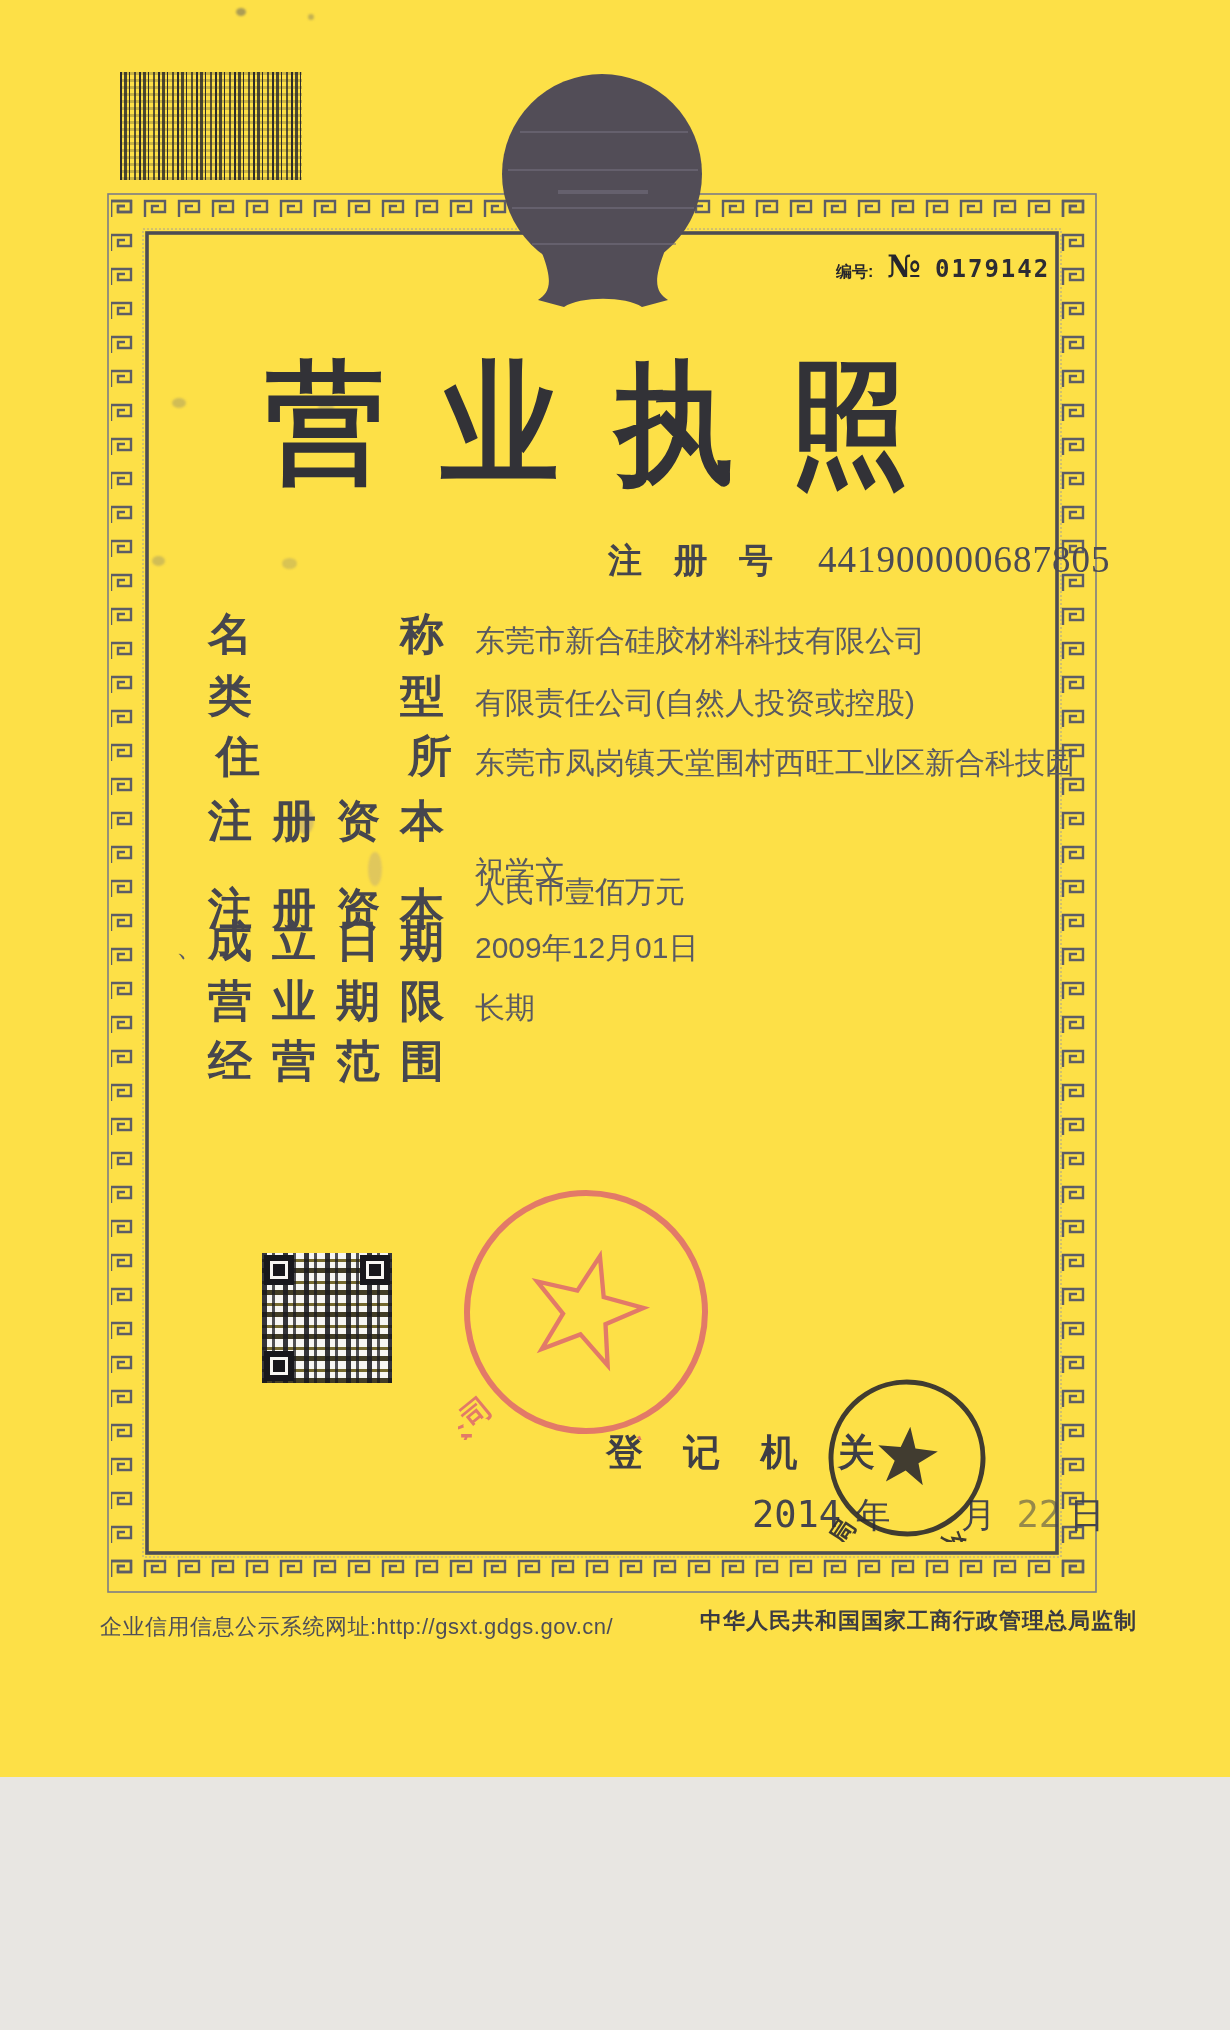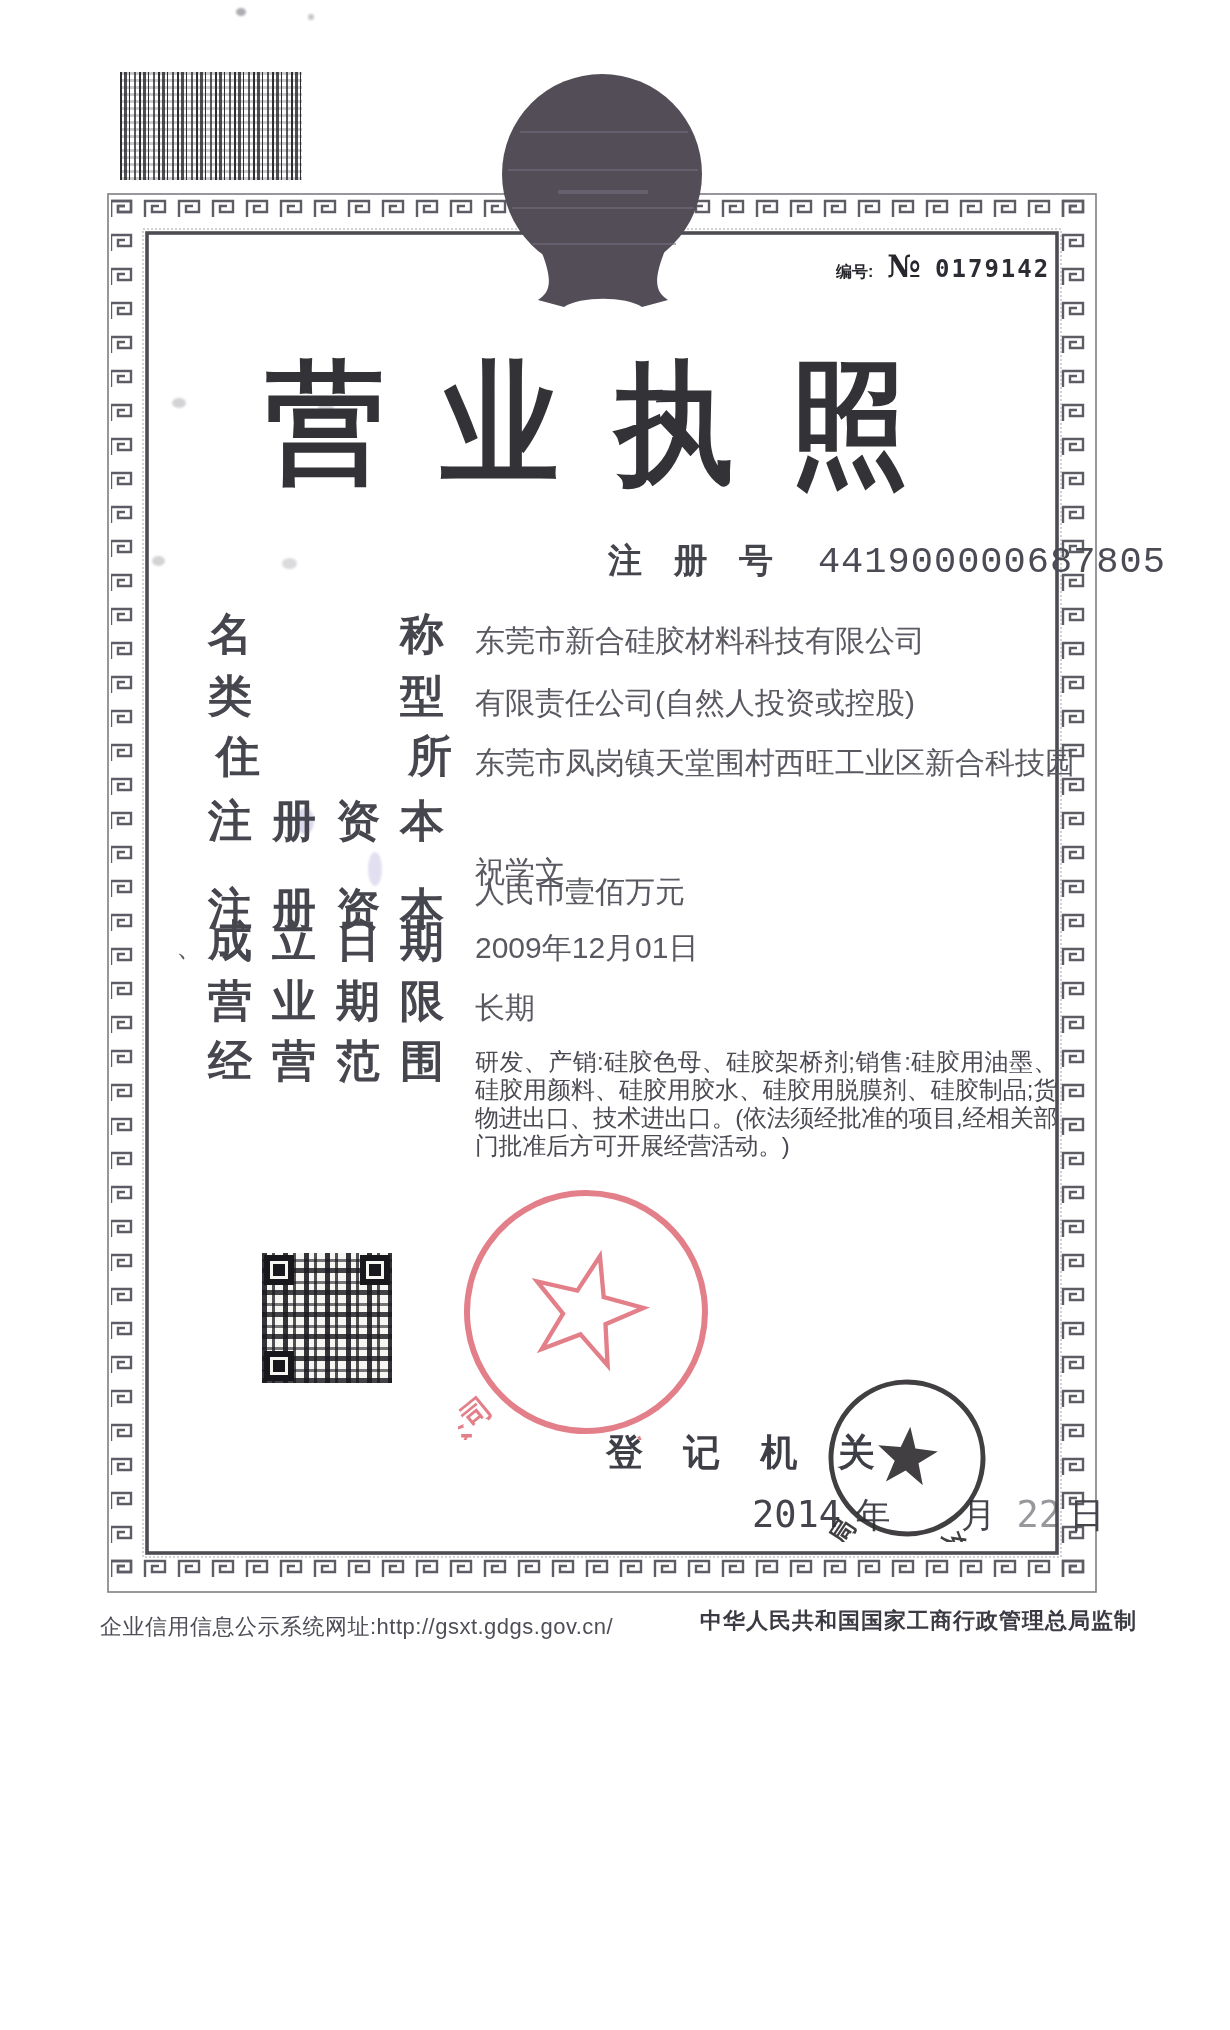--- a/index.html
+++ b/index.html
@@ -1,35 +1,35 @@
 <!DOCTYPE html>
 <html><head>
 <meta charset="utf-8">
 <style>
   html,body{margin:0;padding:0;background:#e8e6e2;}
-  #page{position:relative;width:1230px;height:2030px;background:#ffffff;overflow:hidden;
+  #page{position:relative;width:1230px;height:1777px;background:#fde047;overflow:hidden;
         font-family:"Liberation Sans",sans-serif;color:#3f3f47;}
   .abs{position:absolute;}
   
   .barcode{width:182px;height:108px;
     background:
       repeating-linear-gradient(90deg,rgba(30,30,36,.95) 0 2px,rgba(255,255,255,0) 2px 4px,
         rgba(30,30,36,.8) 4px 7px,rgba(255,255,255,0) 7px 9px,
         rgba(30,30,36,.95) 9px 10px,rgba(255,255,255,0) 10px 14px,
         rgba(30,30,36,.75) 14px 16px,rgba(255,255,255,0) 16px 19px),
       repeating-linear-gradient(0deg,rgba(40,40,46,.25) 0 3px,rgba(255,255,255,0) 3px 7px);
     filter:contrast(.95);}
   
   .serial{display:flex;align-items:baseline;gap:14px;font-weight:700;color:#26262c;}
   .serial .sym{font-size:31px;font-family:"DejaVu Serif",serif;}
   .serial .num{font-size:24px;font-family:"DejaVu Sans Mono",monospace;font-weight:600;letter-spacing:2px;color:#2c2c33;}
   .doc-title{font-size:118px;font-weight:700;letter-spacing:12px;color:#323237;transform:scaleY(1.12);transform-origin:top left;}
   .regline{display:flex;align-items:baseline;}
   .regline .lab{font-size:34px;letter-spacing:11px;color:#45454d;font-weight:600;}
-  .regline .num{font-size:37px;font-family:Liberation Mono, monospace;color:#4b4b55;margin-left:34px;letter-spacing:1px;}
+  .regline .num{font-size:37px;font-family:Liberation Serif, serif;color:#4b4b55;margin-left:34px;letter-spacing:1px;}
   
   .flabel{width:236px;font-size:44px;font-weight:600;color:#46464e;
           text-align:justify;text-align-last:justify;line-height:1;}
   .fvalue{font-size:30px;color:#595962;line-height:1.25;}
   .scope{font-size:24px;width:582px;line-height:28px;color:#4a4a52;font-weight:500;letter-spacing:-.4px;text-align:justify;}
   
   .registry{font-size:37px;font-weight:600;letter-spacing:15px;color:#3e3e46;}
   .dateline span{font-size:35px;color:#44444c;}
   .dateline .digits{font-family:"DejaVu Sans Mono",monospace;font-size:37px;}
   .footL{font-size:22px;color:#4e4e57;letter-spacing:.5px;}
@@ -115,21 +115,20 @@
   <div class="abs fvalue" style="left:475px;top:873px;">人民币壹佰万元</div>
 
   <span class="abs" style="left:176px;top:928px;font-size:28px;color:#5a5a63;">、</span>
   <div class="abs flabel" style="left:208px;top:919px;">成立日期</div>
   <div class="abs fvalue" style="left:475px;top:929px;">2009年12月01日</div>
 
   <div class="abs flabel" style="left:208px;top:979px;">营业期限</div>
   <div class="abs fvalue" style="left:475px;top:989px;">长期</div>
 
   <div class="abs flabel" style="left:208px;top:1039px;">经营范围</div>
-  <div class="abs scope" style="left:475px;top:1048px;">研发、产销:硅胶色母、硅胶架桥剂;销售:硅胶用油墨、硅胶用颜料、硅胶用胶水、硅胶用脱膜剂、硅胶制品;货物进出口、技术进出口。(依法须经批准的项目,经相关部门批准后方可开展经营活动。)</div>
 
   <div class="abs qr" style="left:262px;top:1253px;">
     <div class="finder" style="left:2px;top:2px;"></div>
     <div class="finder" style="right:2px;top:2px;"></div>
     <div class="finder" style="left:2px;bottom:2px;"></div>
   </div>
 
   <svg class="abs" style="left:458px;top:1184px;" width="256" height="256" viewBox="-128 -128 256 256" opacity=".82">
     <g transform="rotate(14)">
       <circle r="119" fill="none" stroke="#dd6470" stroke-width="6"></circle>

